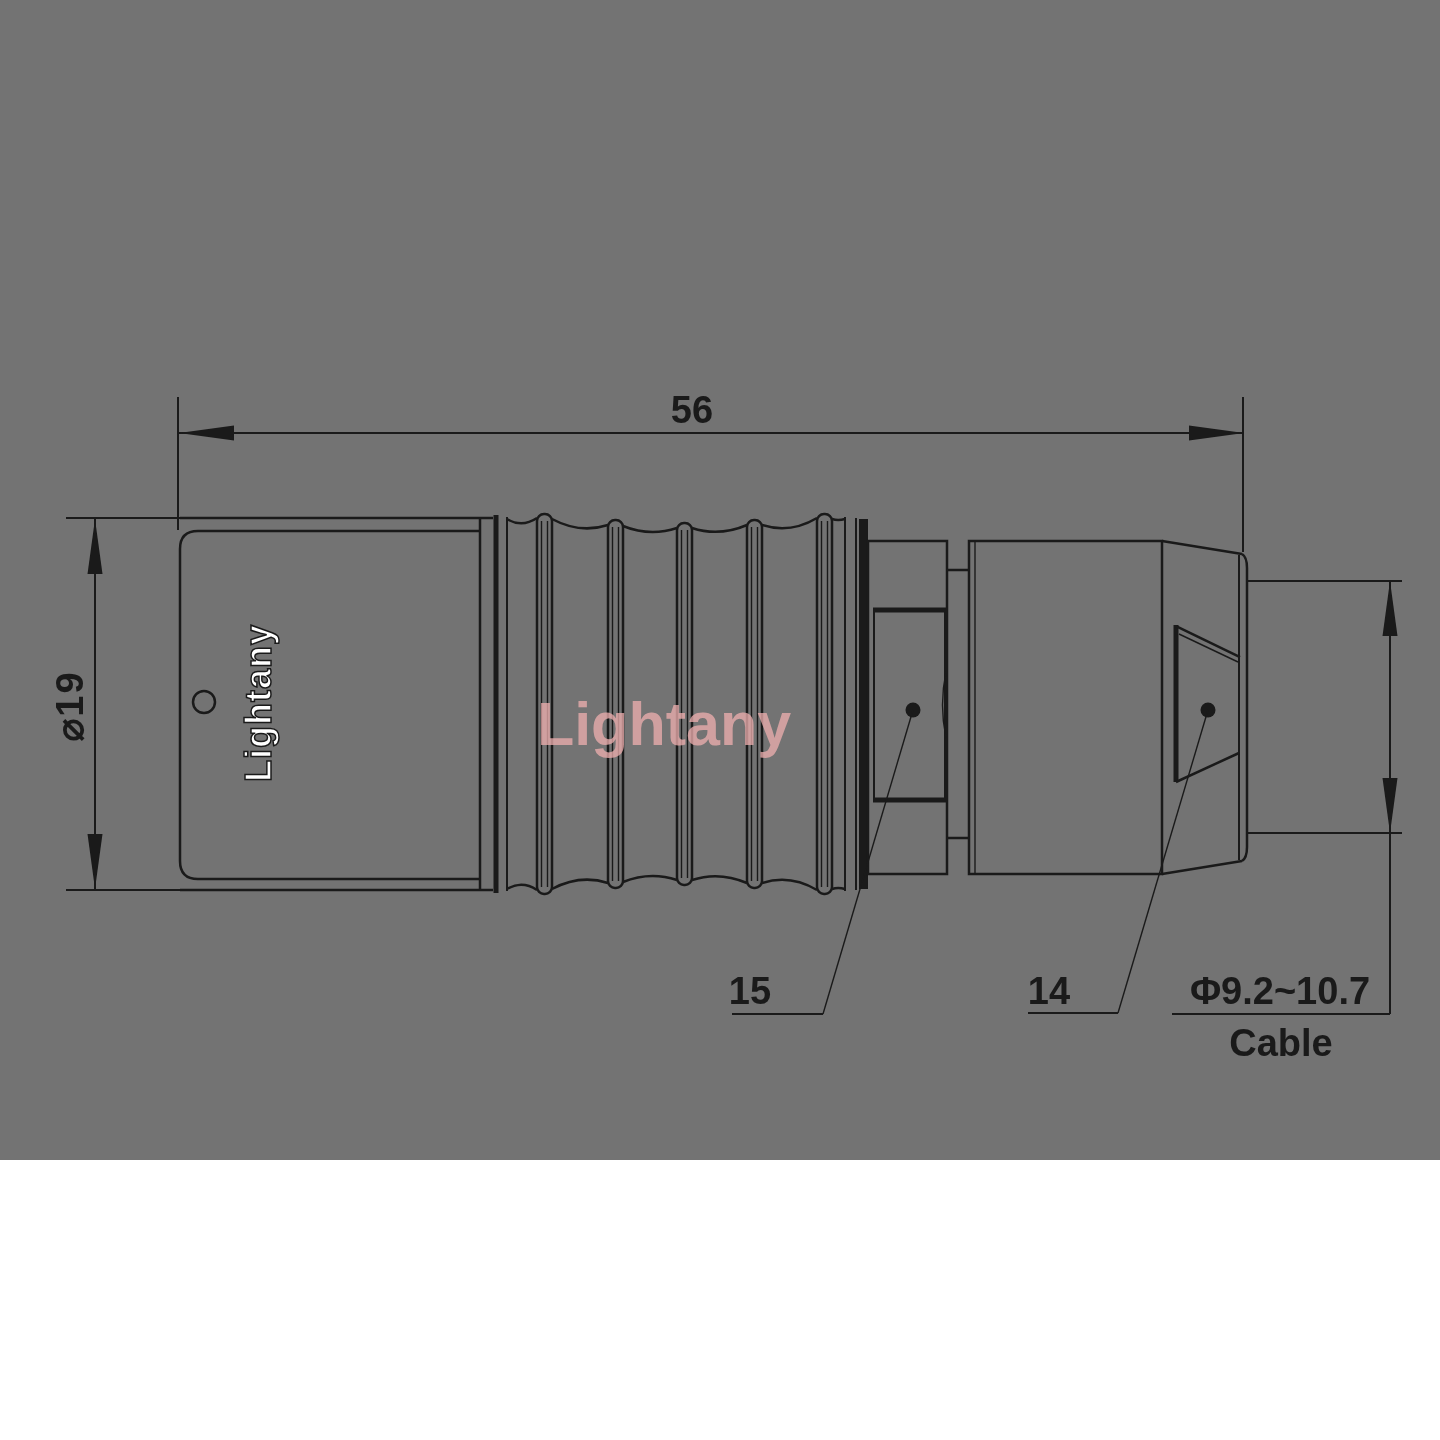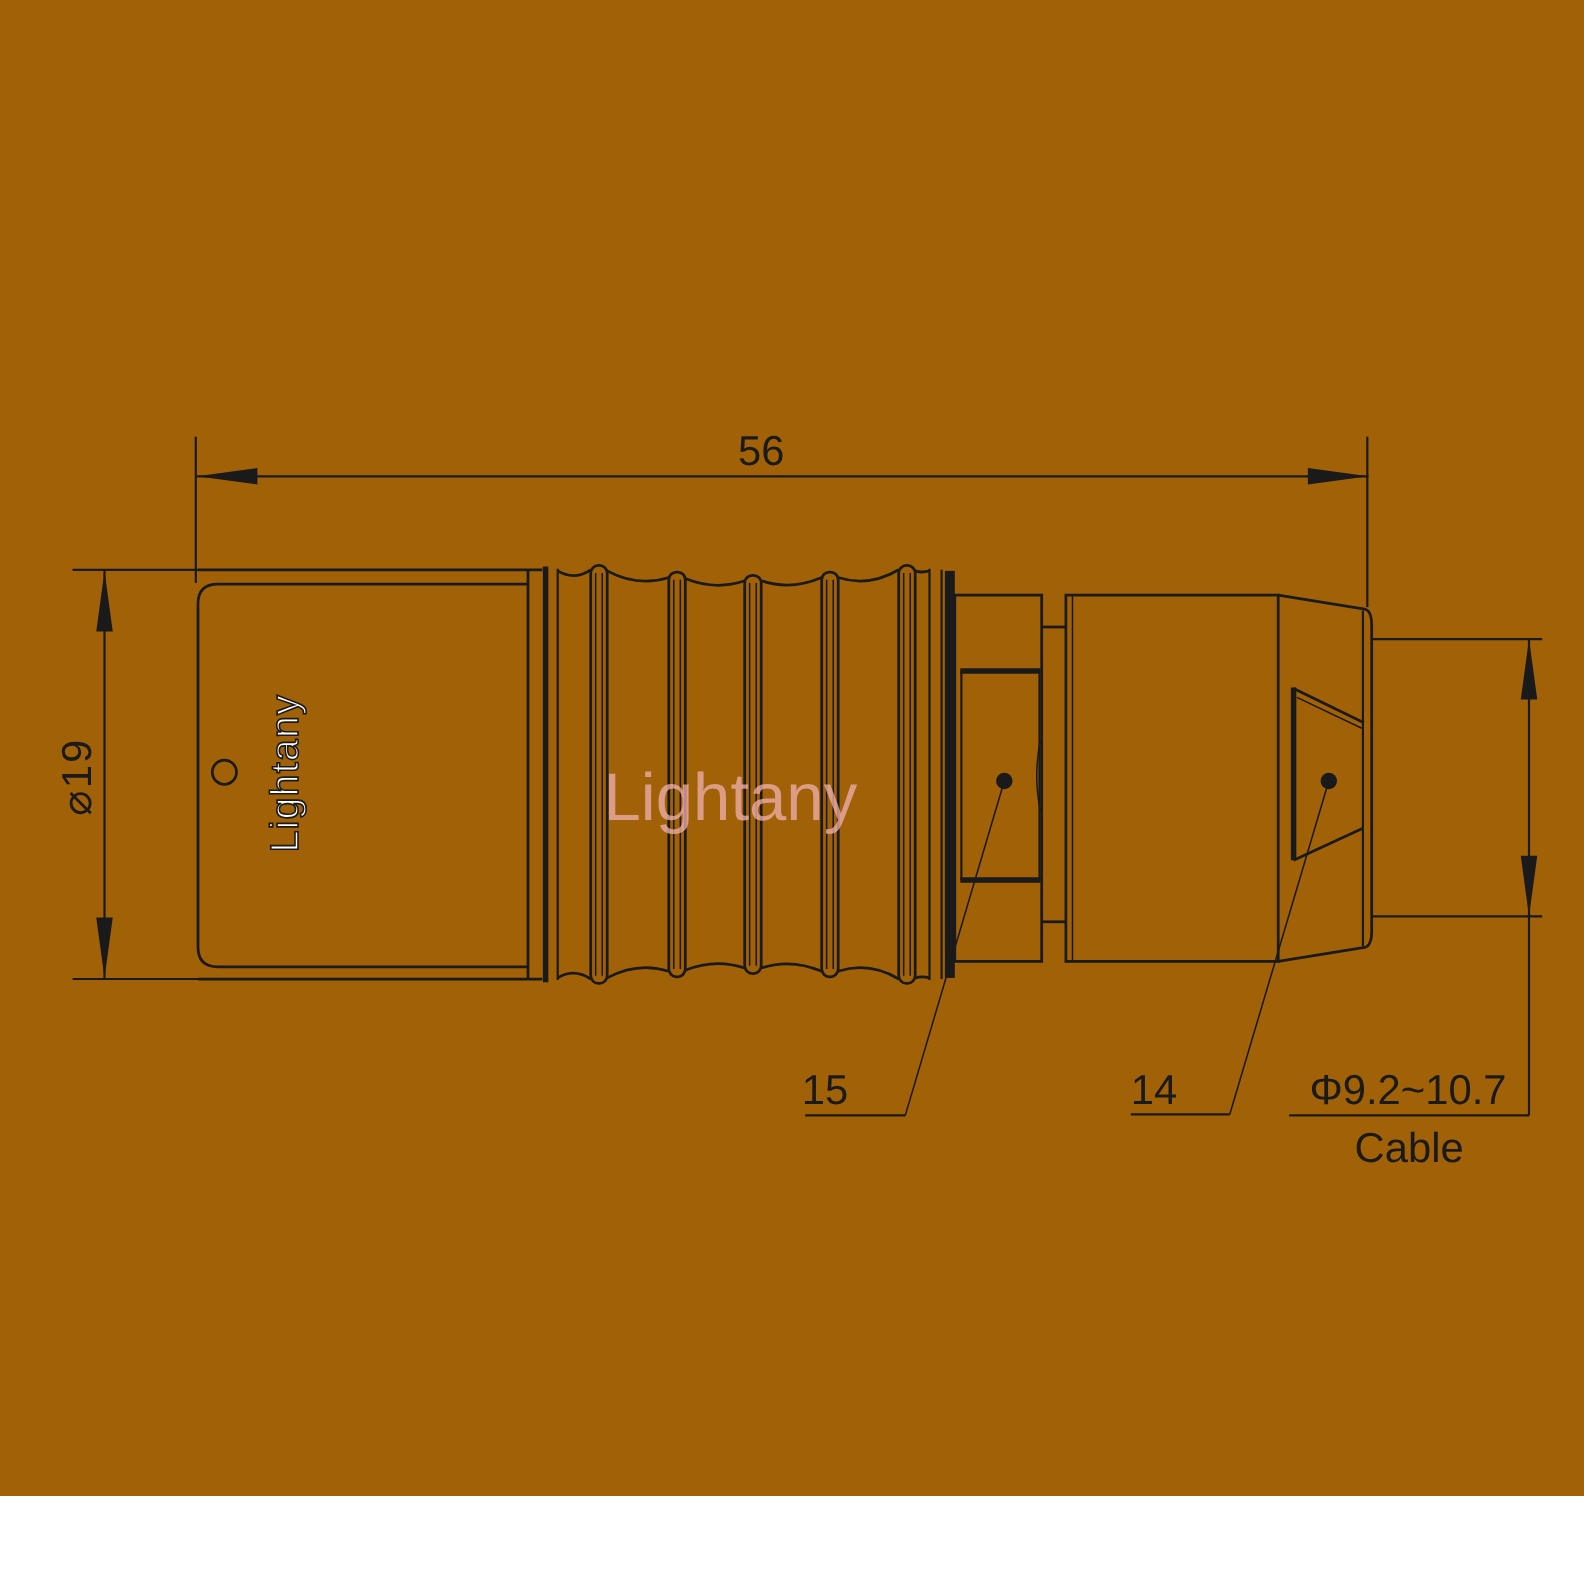--- a/index.html
+++ b/index.html
@@ -1,21 +1,22 @@
 <!DOCTYPE html>
 <html><head>
 <meta charset="utf-8">
 <style>
   html,body{margin:0;padding:0;background:#ffffff;}
   .canvas{
     position:relative;
-    width:1440px;height:1360px;
-    background:#a16207;
+    width:1440px;height:1160px;
+    background:#737373;
     overflow:hidden;
     font-family:"Liberation Sans", sans-serif;
+    font-weight:bold;
   }
   svg.drawing{display:block;width:1440px;height:1440px;color:#1a1a1a;}
   .ln{stroke:currentColor;fill:none;}
   .w25{stroke-width:2.5;}
   .w2{stroke-width:2;}
   .w13{stroke-width:1.4;}
   .w5{stroke-width:5;}
   .arrow{fill:currentColor;stroke:none;}
   .dot{fill:currentColor;stroke:none;}
   .dimtext{

